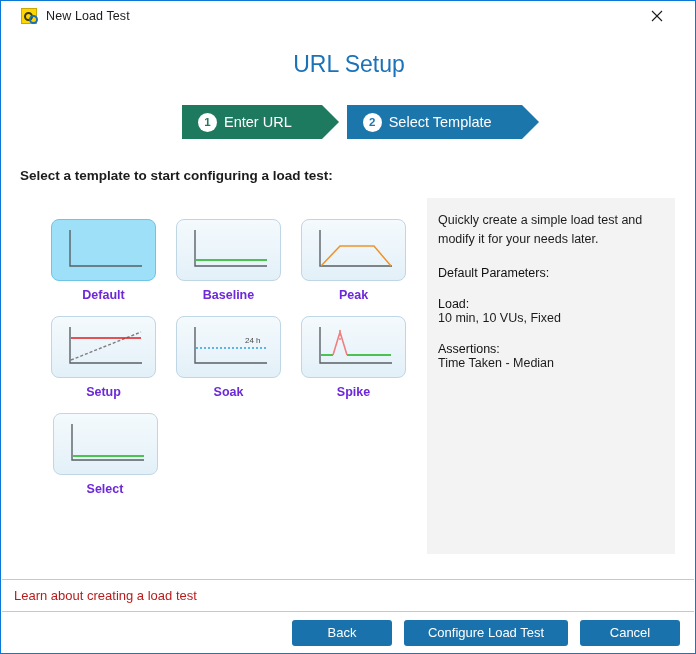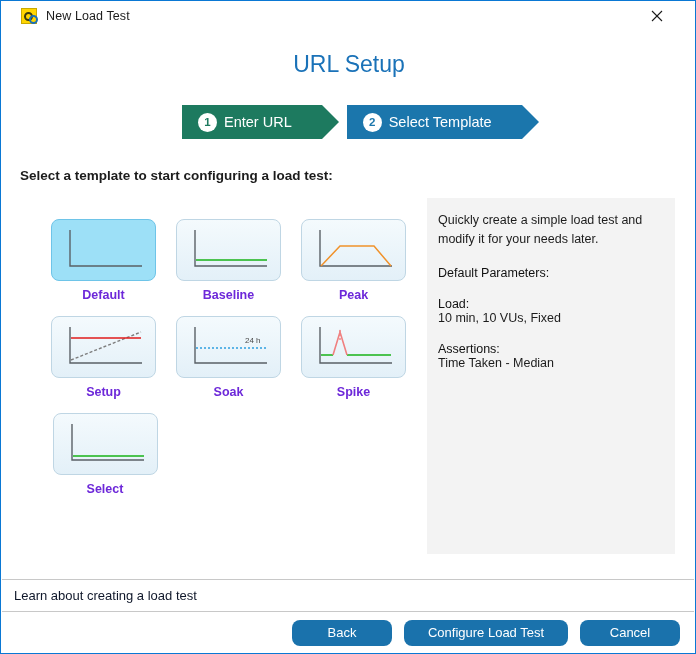--- a/index.html
+++ b/index.html
@@ -227,21 +227,21 @@
     position: absolute;
     left: 1px; top: 578px;
     width: 692px; height: 1px;
     background: #c8c8c8;
   }
   #learn-link {
     position: absolute;
     left: 13px;
     top: 587px;
     font-size: 13px;
-    color: #0f172a;
+    color: #b91c1c;
     text-decoration: none;
     cursor: pointer;
   }
   #footer-divider-bottom {
     position: absolute;
     left: 1px; top: 610px;
     width: 692px; height: 1px;
     background: #c8c8c8;
   }
   #footer-bar {
@@ -253,21 +253,21 @@
     align-items: center;
     justify-content: flex-end;
     padding-right: 14px;
     box-sizing: border-box;
   }
   .ft-btn {
     height: 26px;
     background: #1a72ac;
     color: #ffffff;
     border: none;
-    border-radius: 8px;
+    border-radius: 3px;
     font-family: "Liberation Sans", sans-serif;
     font-size: 13px;
     margin-left: 12px;
     cursor: pointer;
     padding: 0 14px;
   }
   #btn-back { width: 100px; }
   #btn-configure { width: 164px; }
   #btn-cancel { width: 100px; }
 </style>

